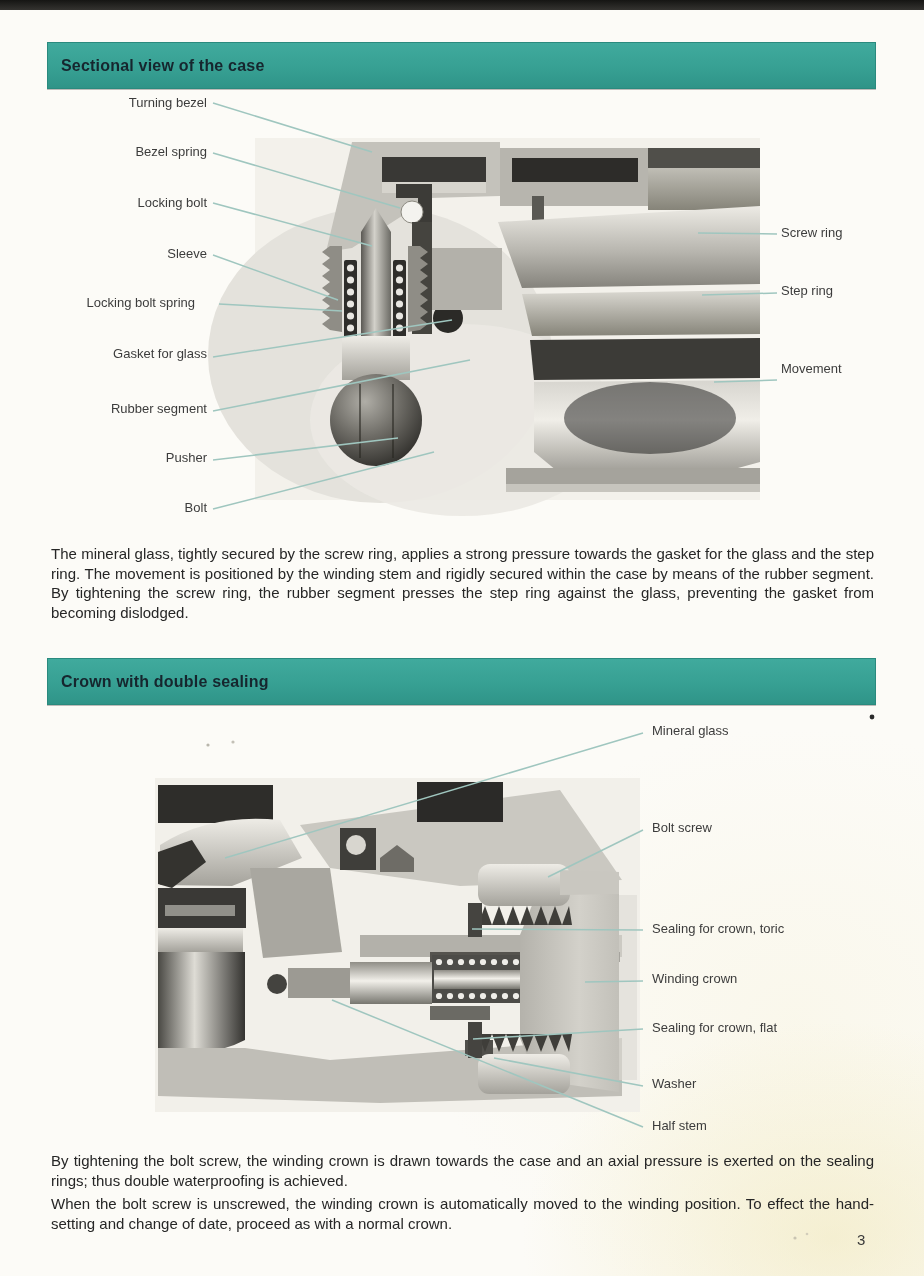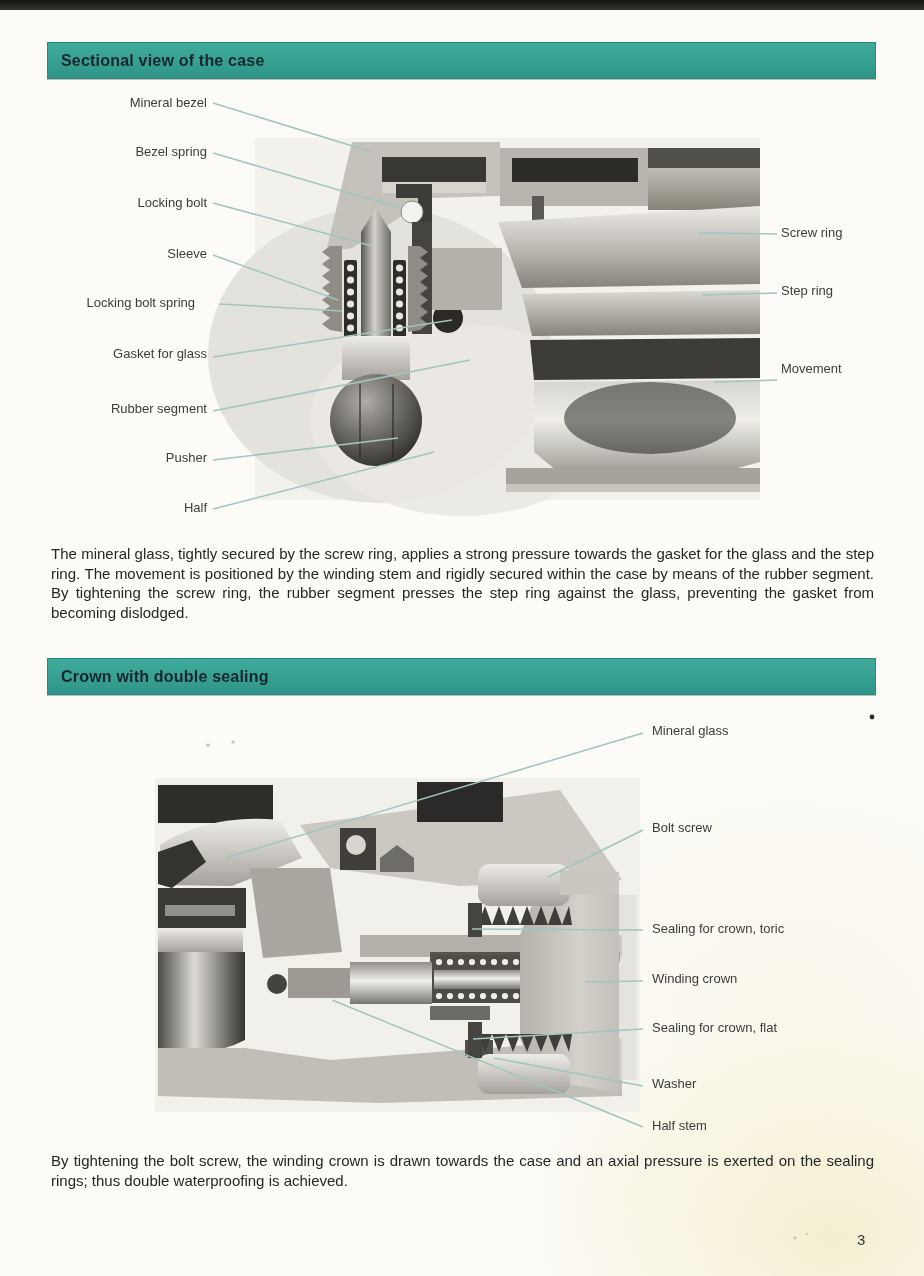--- a/index.html
+++ b/index.html
@@ -10,21 +10,21 @@
     background:
       radial-gradient(430px 300px at 90% 97%, rgba(238,228,175,.5), rgba(238,228,175,0) 72%),
       radial-gradient(520px 420px at 86% 80%, rgba(244,238,205,.28), rgba(244,238,205,0) 70%),
       #fcfbf7;
   }
   .top-strip {
     position:absolute; left:0; top:0; width:924px; height:10px;
     background:linear-gradient(#151513,#343330);
   }
   .banner {
-    position:absolute; left:47px; width:829px; height:37px;
+    position:absolute; left:47px; width:829px; height:47px;
     background:linear-gradient(180deg,#40aa9d 0%,#37a093 55%,#2f9488 100%);
     border:1px solid #2a8a7e;
     box-shadow:0 1px 0 rgba(0,0,0,.25);
     display:flex; align-items:center; padding-left:13px;
   }
   .banner-title {
     font-size:16px; font-weight:bold; color:#16262e; letter-spacing:.2px;
   }
   .diagram-layer { position:absolute; left:0; top:0; z-index:1; }
   .lbl {
@@ -245,45 +245,46 @@
 
     <g>
       <circle cx="872" cy="717" r="2.4" fill="#2b2b2b"></circle>
       <circle cx="208" cy="745" r="1.6" fill="#b9b6ac"></circle>
       <circle cx="233" cy="742" r="1.6" fill="#c3c0b6"></circle>
       <circle cx="795" cy="1238" r="1.6" fill="#c9c4b2"></circle>
       <circle cx="807" cy="1234" r="1.3" fill="#d2cdbb"></circle>
     </g>
   </svg>
 
-  <div class="lbl r" style="right:717px; top:96px;">Mineral bezel</div>
+  <div class="lbl r" style="right:717px; top:96px;">Turning bezel</div>
   <div class="lbl r" style="right:717px; top:145px;">Bezel spring</div>
   <div class="lbl r" style="right:717px; top:196px;">Locking bolt</div>
   <div class="lbl r" style="right:717px; top:247px;margin-left:31px;">Sleeve</div>
   <div class="lbl r" style="right:729px; top:296px;">Locking bolt spring</div>
   <div class="lbl r" style="right:717px; top:347px;">Gasket for glass</div>
   <div class="lbl r" style="right:717px; top:402px;">Rubber segment</div>
   <div class="lbl r" style="right:717px; top:451px;">Pusher</div>
-  <div class="lbl r" style="right:717px; top:501px;">Half</div>
+  <div class="lbl r" style="right:717px; top:501px;">Bolt</div>
 
   <div class="lbl" style="left:781px; top:226px;text-align:right;">Screw ring</div>
   <div class="lbl" style="left:781px; top:284px;">Step ring</div>
   <div class="lbl" style="left:781px; top:362px;">Movement</div>
 
   <div class="body-text" style="top:540px;">
     <p>The mineral glass, tightly secured by the screw ring, applies a strong pressure towards the gasket for the glass and the step ring. The movement is positioned by the winding stem and rigidly secured within the case by means of the rubber segment. By tightening the screw ring, the rubber segment presses the step ring against the glass, preventing the gasket from becoming dislodged.</p>
   </div>
 
   <div class="lbl" style="left:652px; top:724px;">Mineral glass</div>
   <div class="lbl" style="left:652px; top:821px;">Bolt screw</div>
   <div class="lbl" style="left:652px; top:922px;">Sealing for crown, toric</div>
   <div class="lbl" style="left:652px; top:972px;">Winding crown</div>
   <div class="lbl" style="left:652px; top:1021px;">Sealing for crown, flat</div>
   <div class="lbl" style="left:652px; top:1077px;">Washer</div>
   <div class="lbl" style="left:652px; top:1119px;">Half stem</div>
 
   <div class="body-text" style="top:1147px;">
     <p>By tightening the bolt screw, the winding crown is drawn towards the case and an axial pressure is exerted on the sealing rings; thus double waterproofing is achieved.</p>
+    <p>When the bolt screw is unscrewed, the winding crown is automatically moved to the winding position. To effect the hand-setting and change of date, proceed as with a normal crown.</p>
   </div>
 
   <div class="page-number">3</div>
 
 </div>
 
 </body></html>

